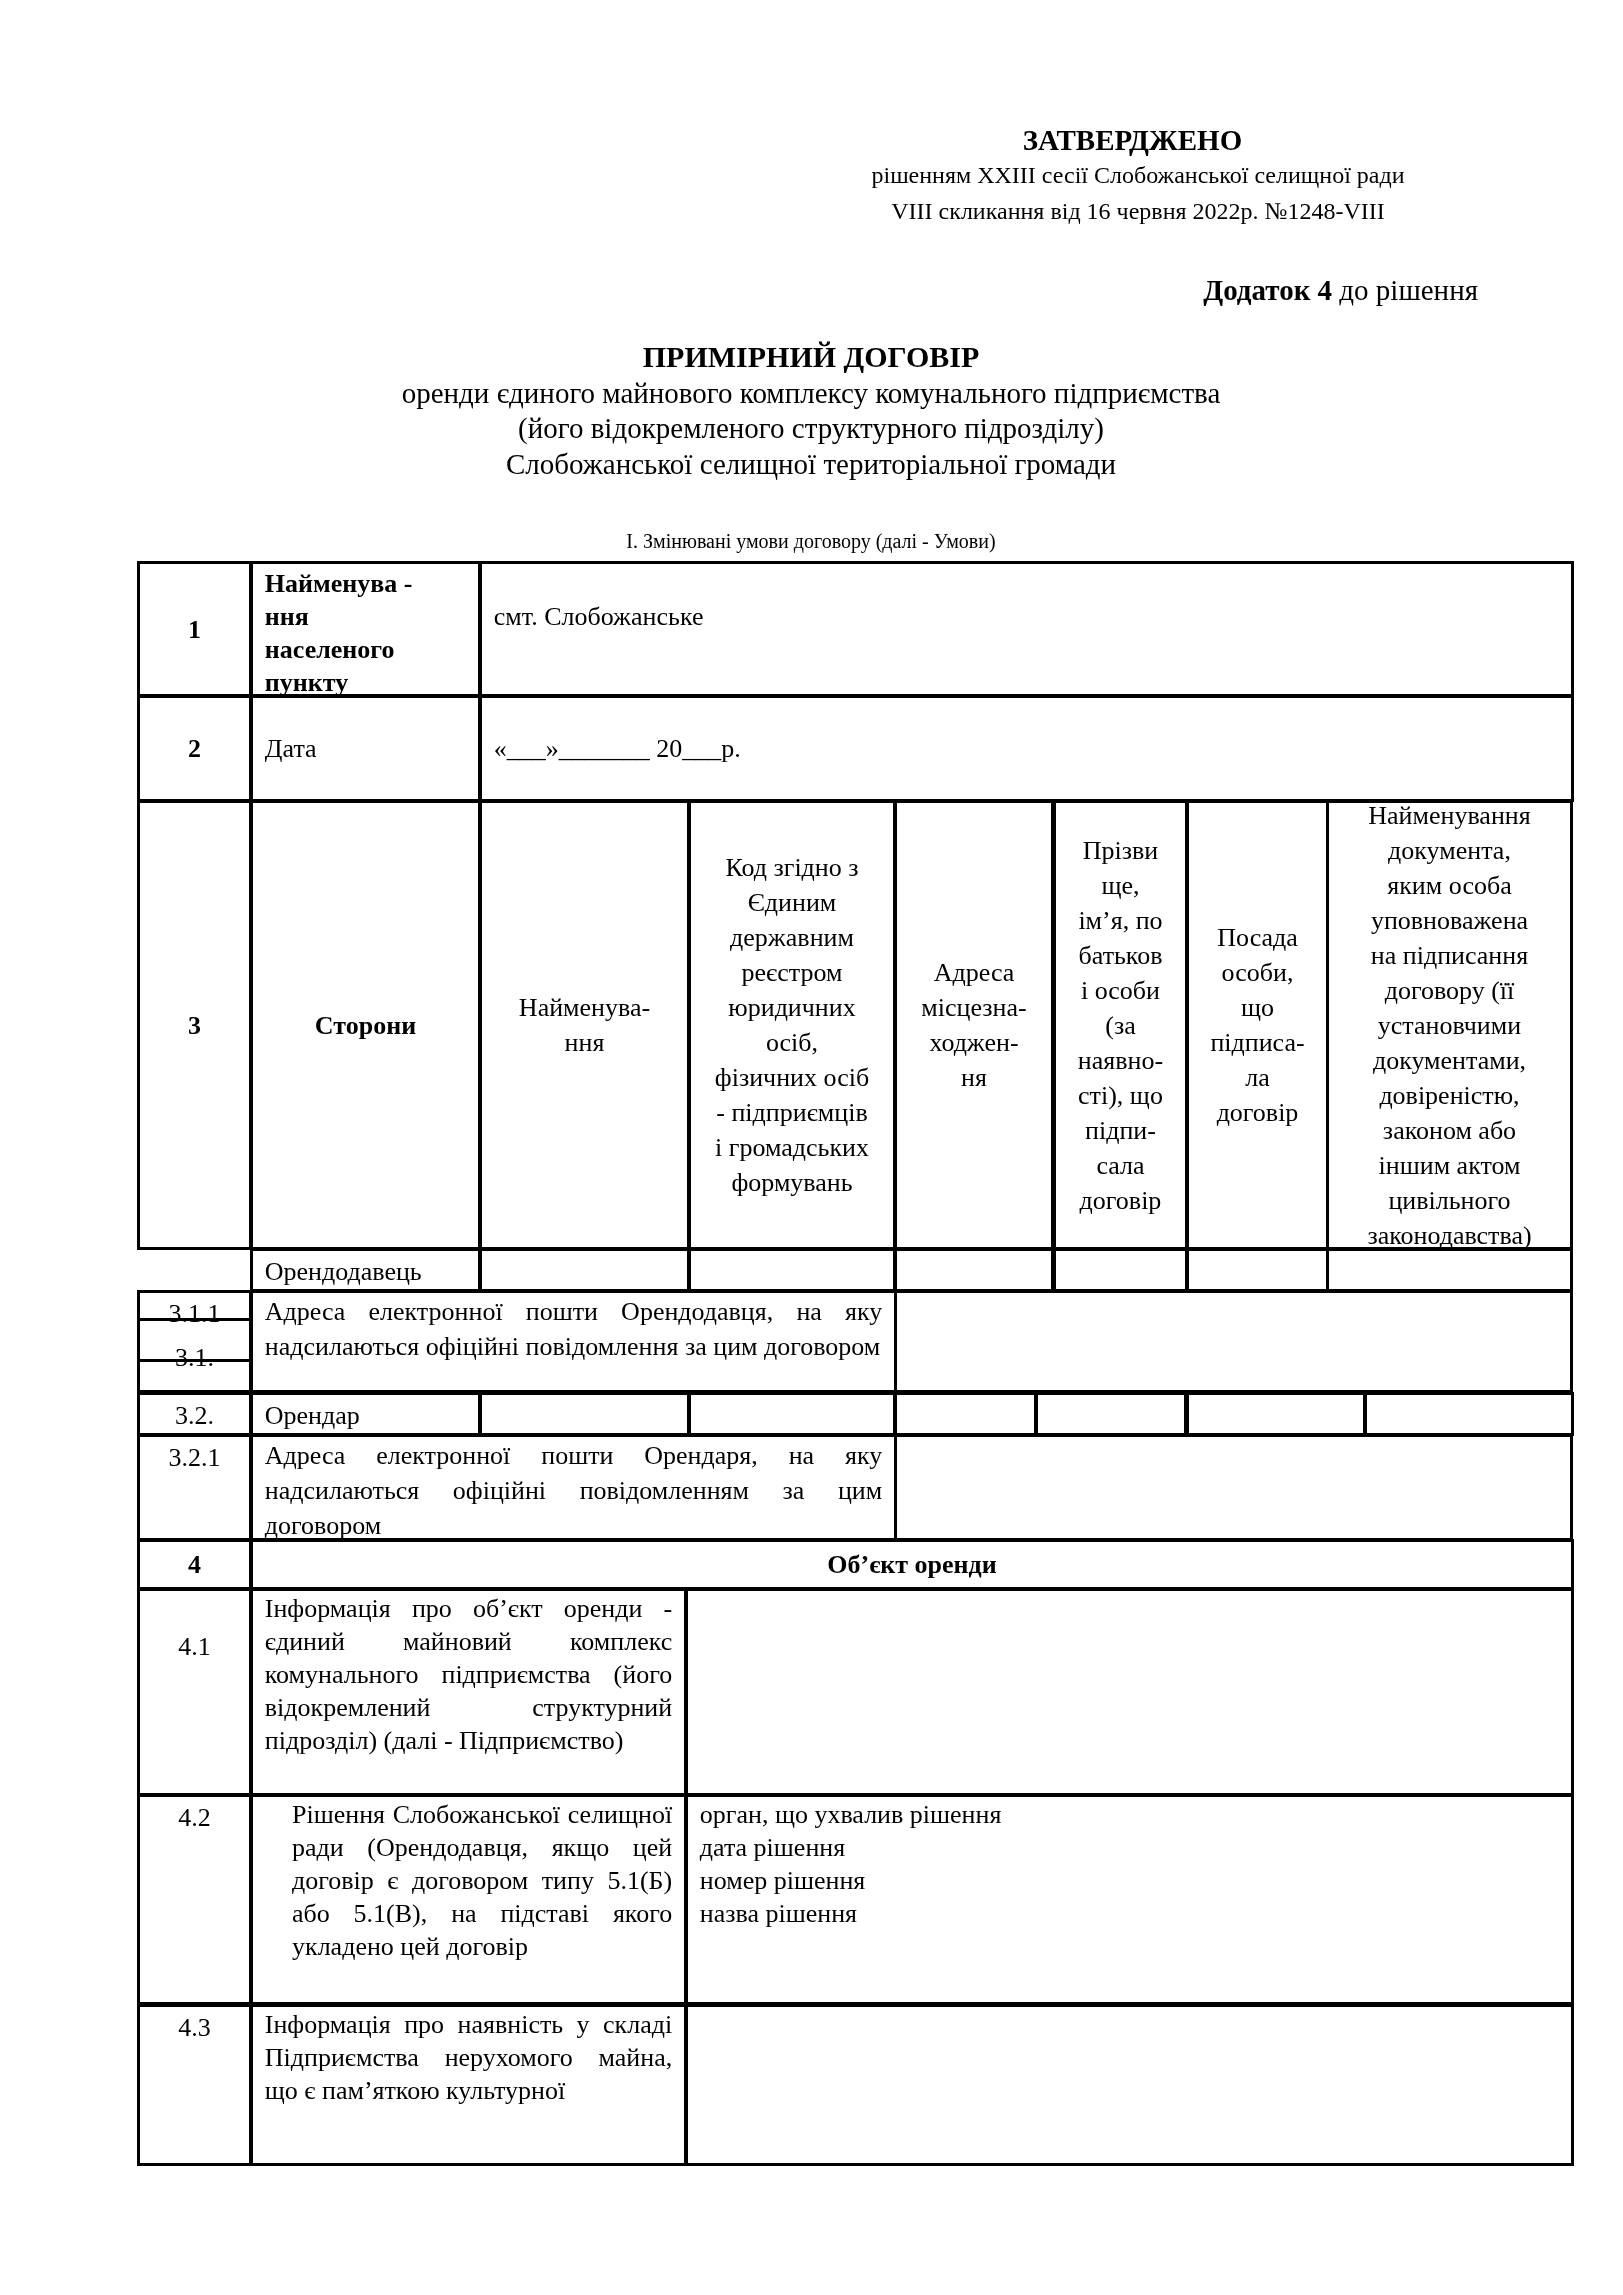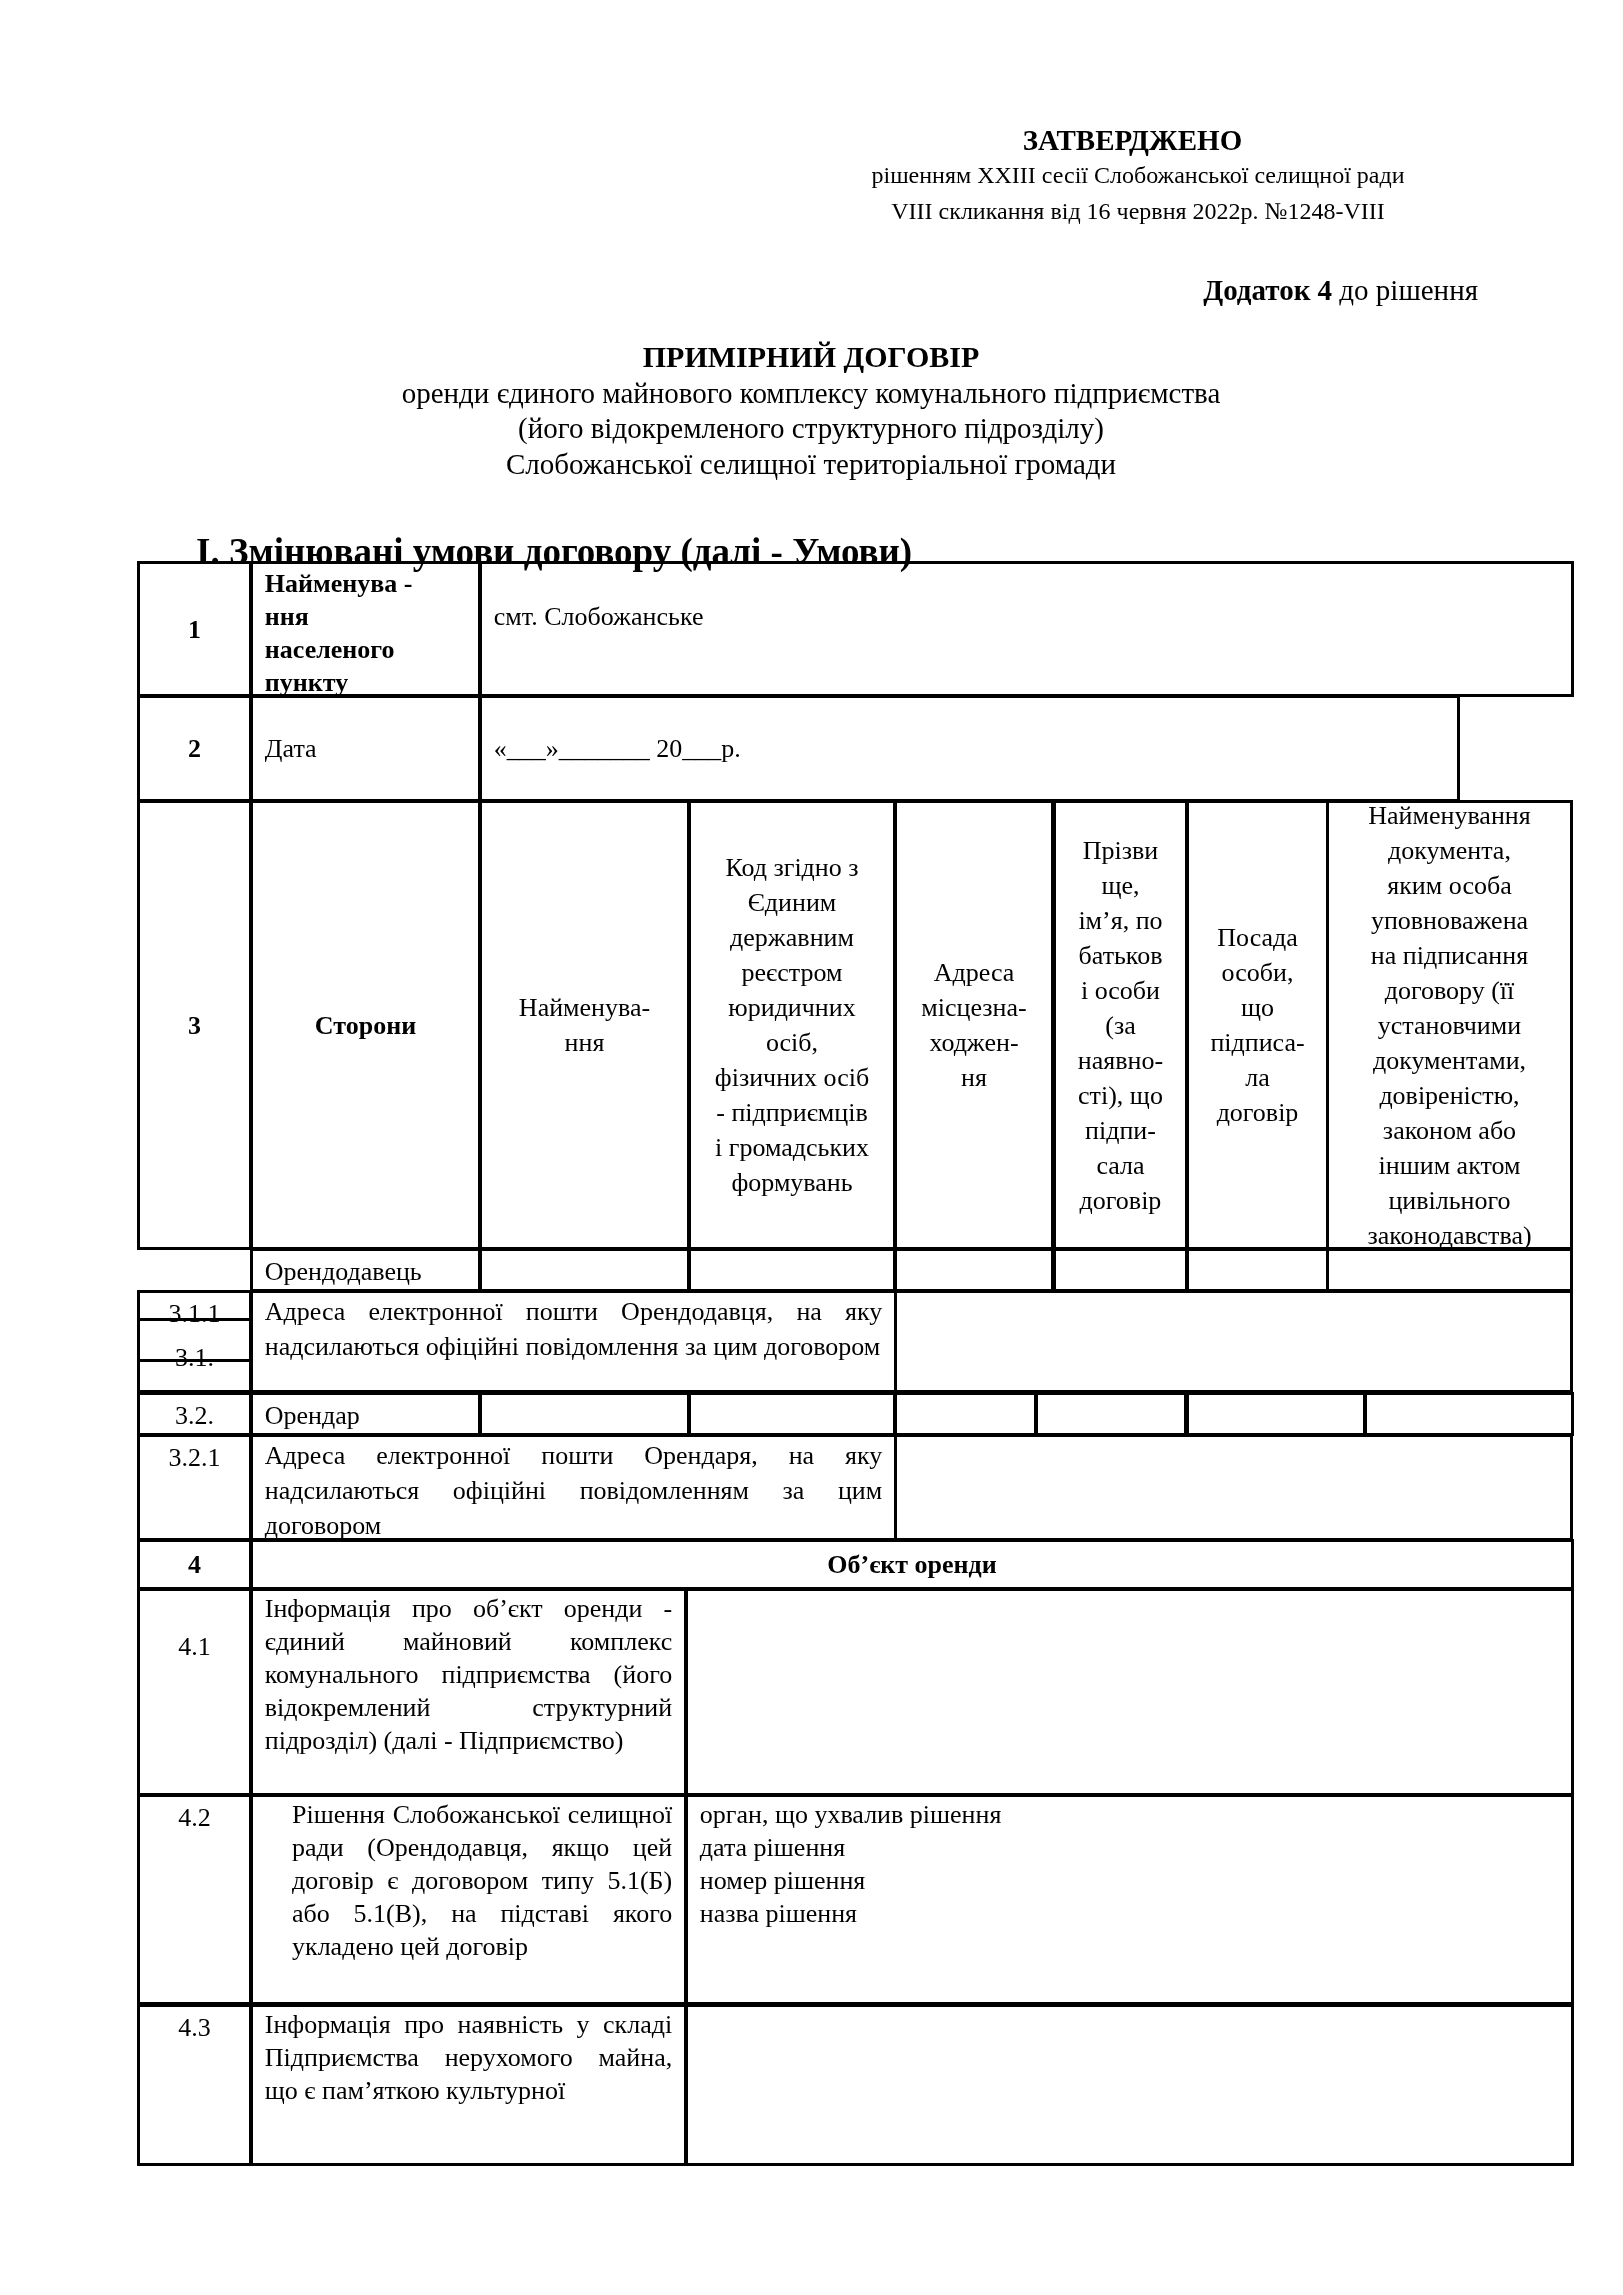--- a/index.html
+++ b/index.html
@@ -4,21 +4,21 @@
 <style>
   html, body { margin: 0; padding: 0; background: #ffffff; }
   body { width: 1623px; height: 2295px; position: relative; overflow: hidden;
          font-family: "Liberation Serif", "DejaVu Serif", serif; color: #000; }
   .abs { position: absolute; }
   .hdr-approved { left: 1008px; top: 124px; width: 249px; text-align: center; font-weight: bold; font-size: 29px; }
   .hdr-line { left: 739px; width: 798px; text-align: center; font-size: 24px; }
   .hdr-annex { left: 1112px; top: 274px; width: 366px; text-align: right; font-size: 29px; }
   .title { left: 196px; top: 340px; width: 1230px; text-align: center; font-size: 30px; font-weight: bold; }
   .subtitle { left: 196px; width: 1230px; text-align: center; font-size: 29px; }
-  .section { left: 196px; top: 530px; width: 1230px; text-align: left; font-size: 37px; font-weight: bold; }
+  .section { left: 196px; top: 530px; width: 1230px; text-align: center; font-size: 20px; font-weight: normal; }
 
   .cell { position: absolute; box-sizing: border-box; border: 3.9px solid #000; margin: -2px 0 11px -2px;
           font-size: 26px; line-height: 35px; padding: 1.3px 11.8px; }
   .center { text-align: center; display: flex; align-items: center; justify-content: center; }
   .vcenter { display: flex; align-items: center; }
   .num { text-align: center; padding-top: 5.2px; }
   .bold { font-weight: bold; }
   .justify { text-align: justify; text-align-last: left; }
   .multiline { white-space: pre-line; }
 </style>
@@ -41,21 +41,21 @@
 
   <div class="cell center bold" style="left:139px; top:563px; width:115px; height:136px;">1</div>
   <div class="cell bold multiline" style="left:252px; top:563px; width:231px; height:136px; line-height:33px; padding-top:2.6px;">Найменува -
 ння
 населеного
 пункту</div>
   <div class="cell" style="left:481px; top:563px; width:1095px; height:136px; padding-top:35px;">смт. Слобожанське</div>
 
   <div class="cell center bold" style="left:139px; top:697px; width:115px; height:107px;">2</div>
   <div class="cell vcenter" style="left:252px; top:697px; width:231px; height:107px;">Дата</div>
-  <div class="cell vcenter" style="left:481px; top:697px; width:981px; height:107px;">«___»_______ 20___р.</div>
+  <div class="cell vcenter" style="left:481px; top:697px; width:1095px; height:107px;">«___»_______ 20___р.</div>
 
   <div class="cell center bold" style="left:139px; top:802px; width:115px; height:450px;">3</div>
   <div class="cell center bold" style="left:252px; top:802px; width:231px; height:450px;">Сторони</div>
   <div class="cell center multiline" style="left:481px; top:802px; width:211px; height:450px;">Найменува-
 ння</div>
   <div class="cell center multiline" style="left:690px; top:802px; width:208px; height:450px; padding:1.3px 3.9px;">Код  згідно з
 Єдиним
 державним
 реєстром
 юридичних

